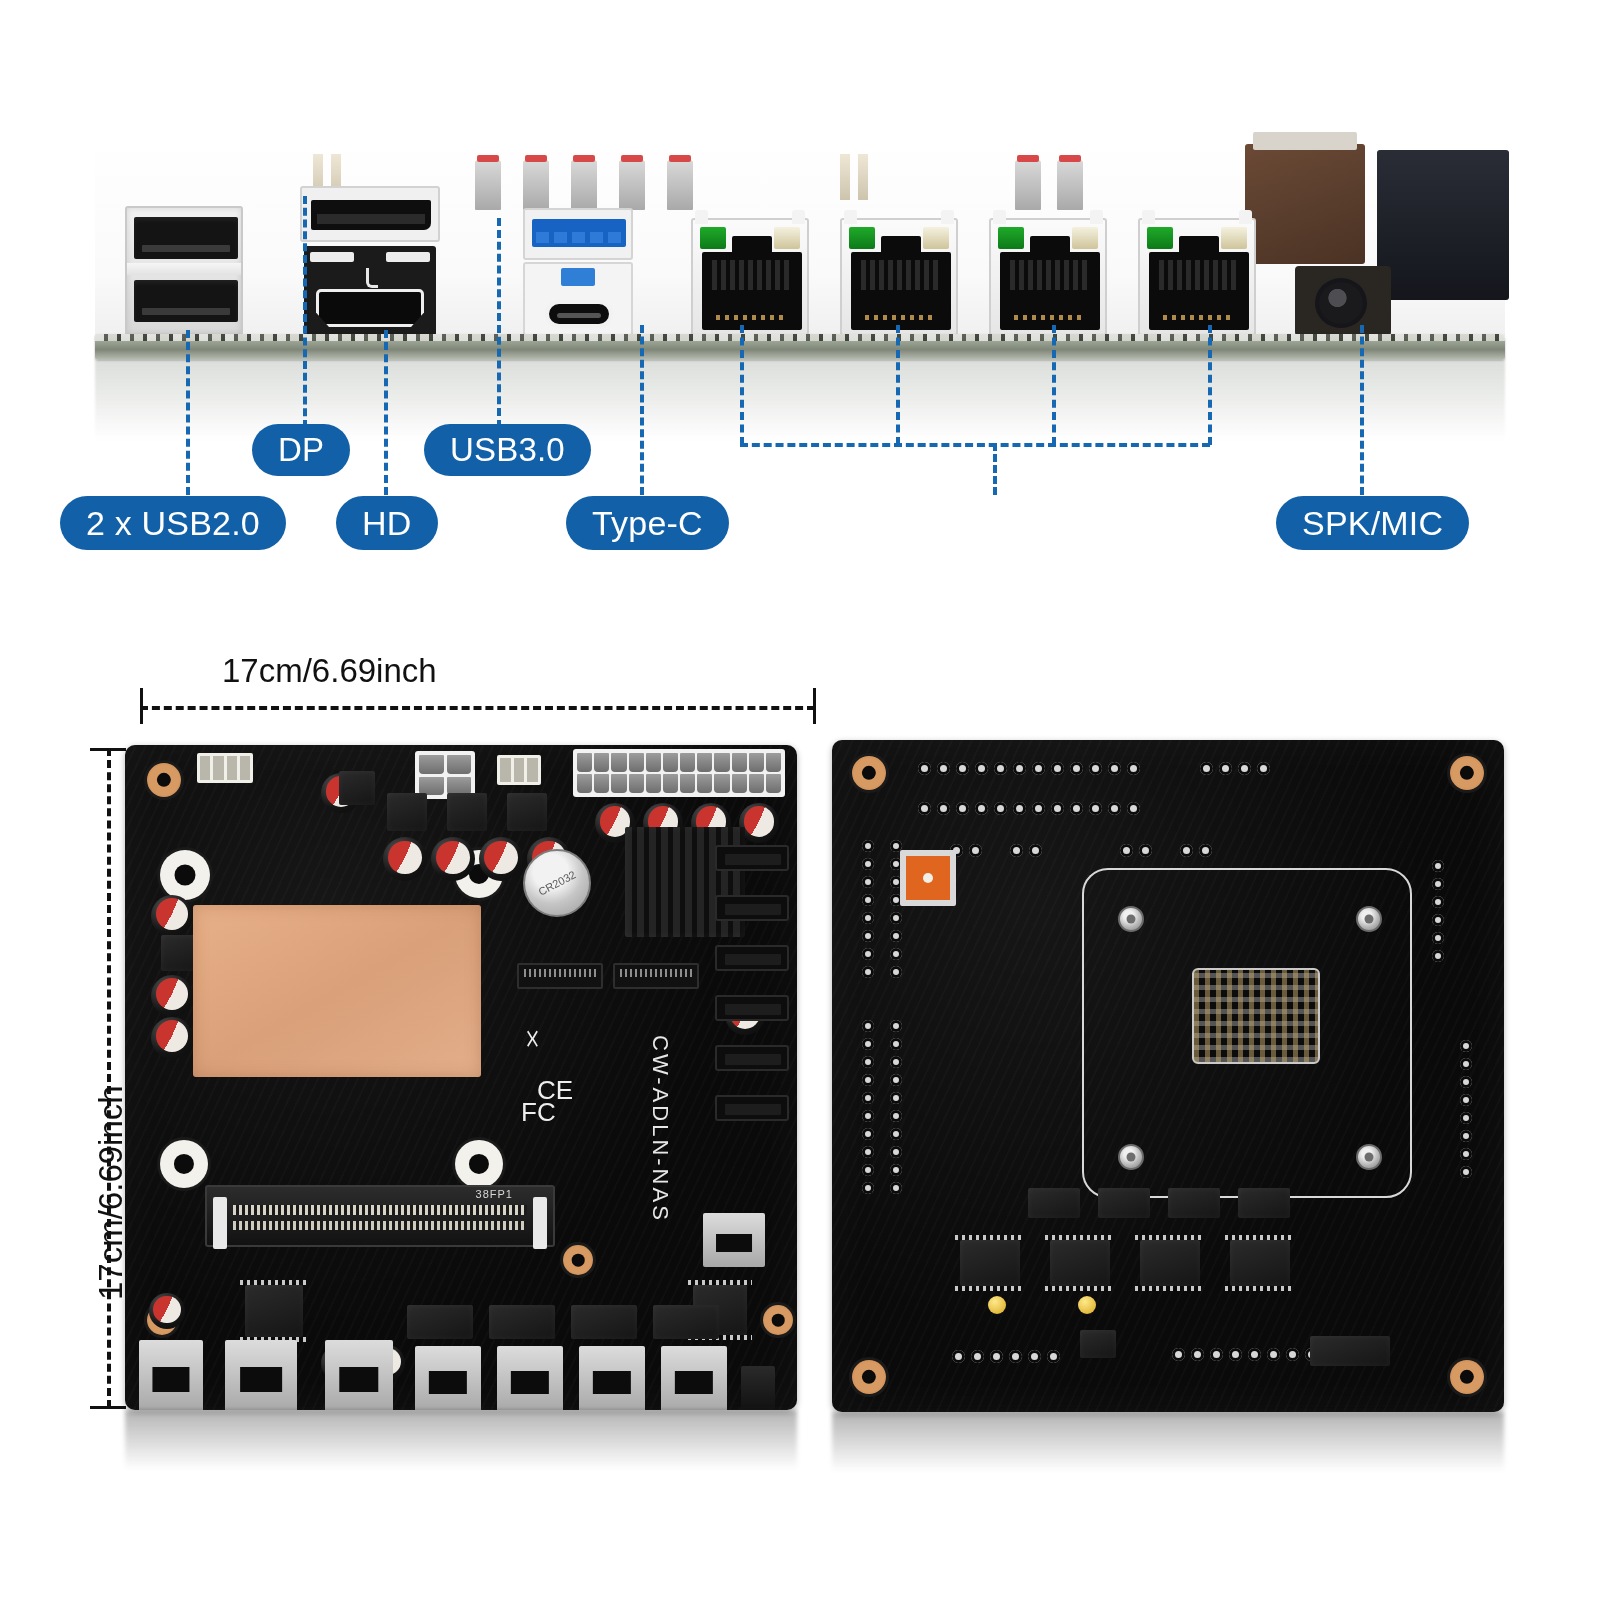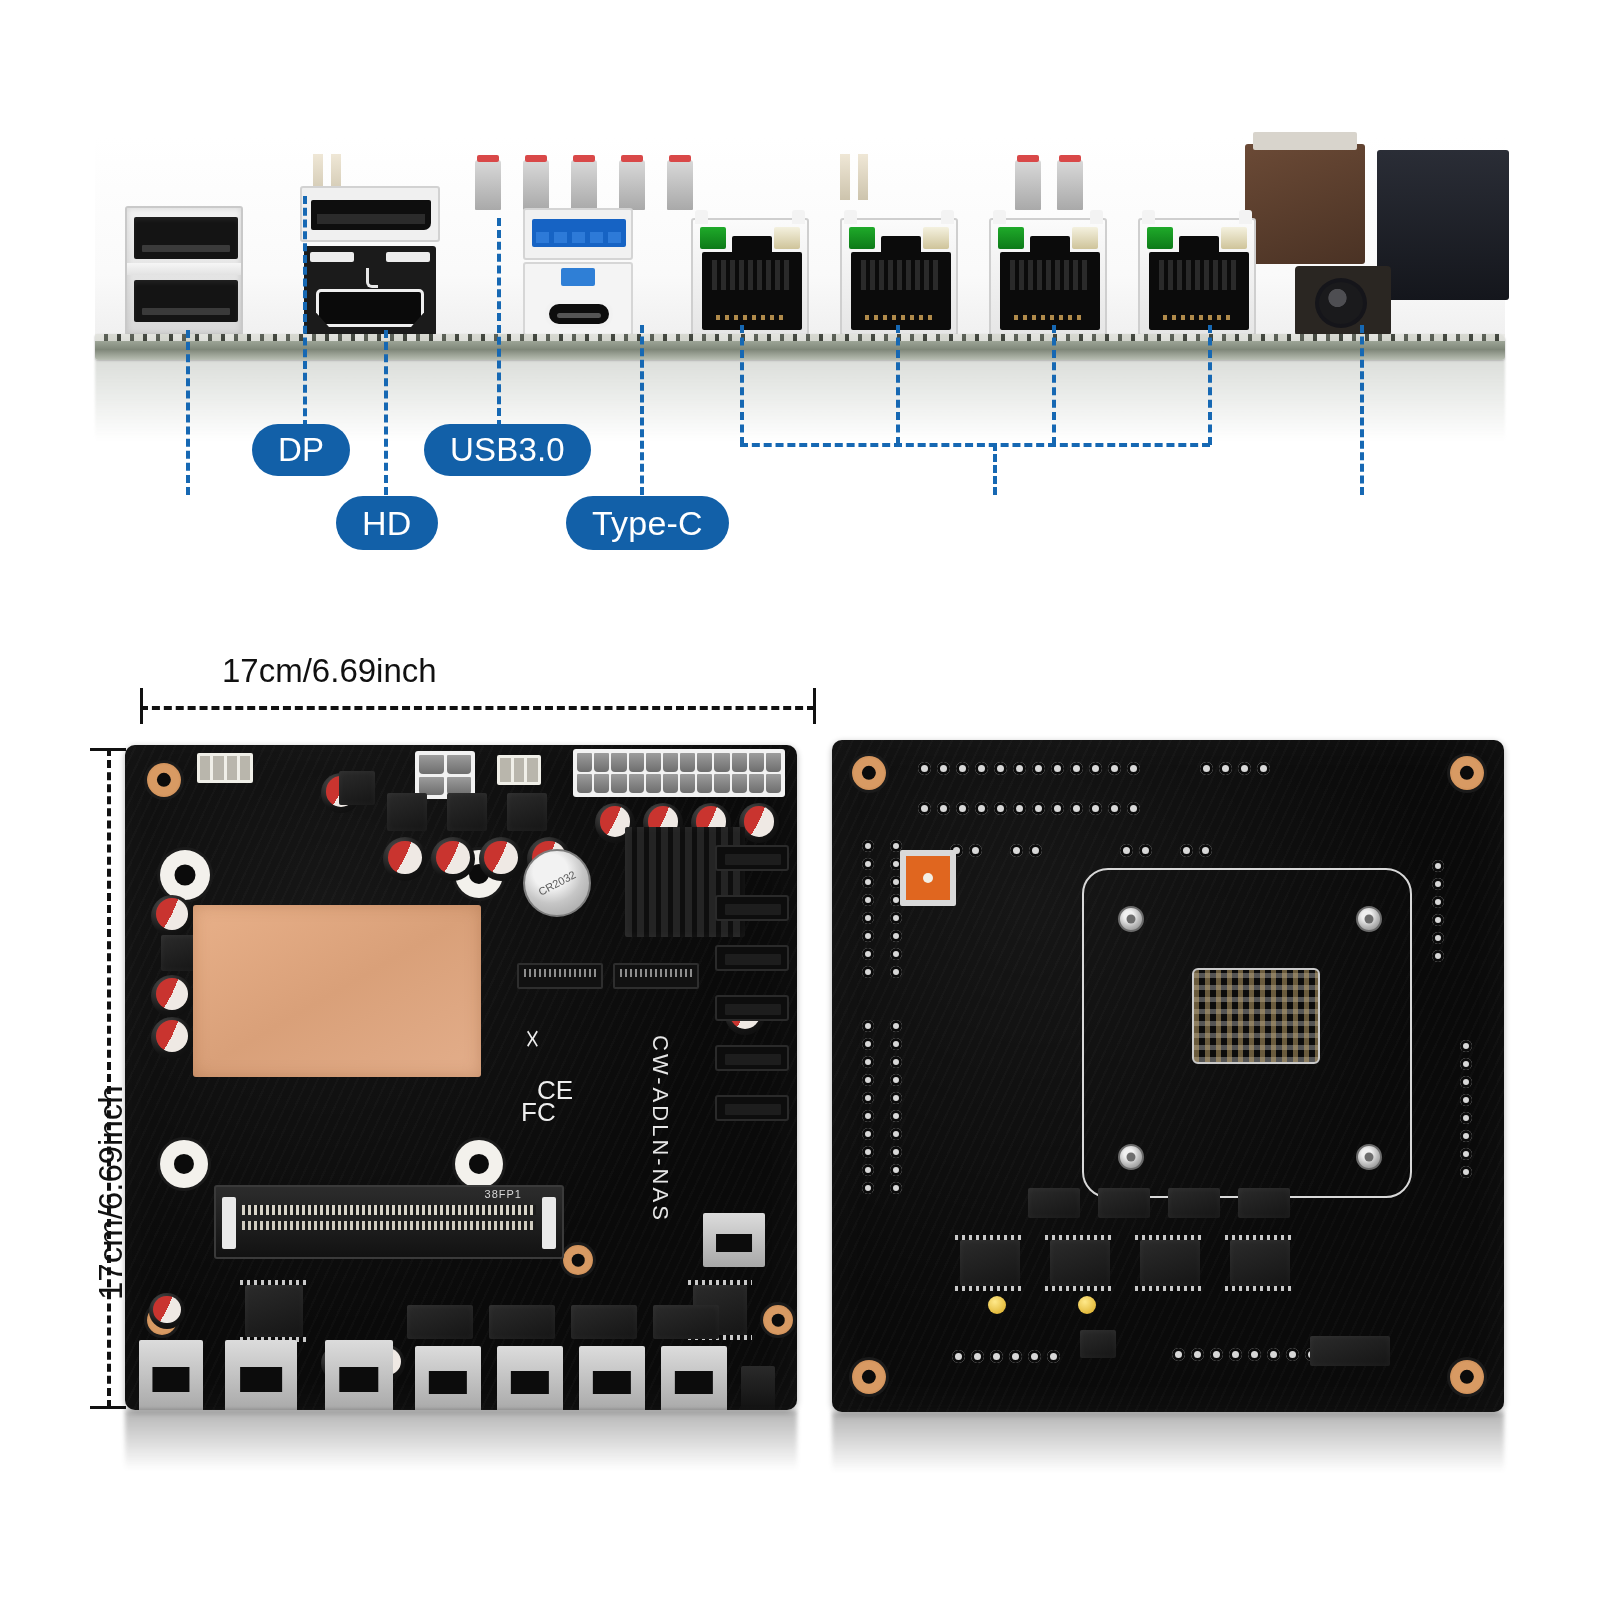--- a/index.html
+++ b/index.html
@@ -332,22 +332,24 @@
   <div class="leader" style="left:1052px; top:325px; height:120px;"></div>
   <div class="leader" style="left:1208px; top:325px; height:120px;"></div>
   <div class="leader-h" style="left:740px; top:443px; width:470px;"></div>
   <div class="leader" style="left:993px; top:443px; height:52px;"></div>
 
   <div class="leader" style="left:1360px; top:325px; height:170px;"></div>
 
   <div class="pill sm" style="left:252px; top:424px;">DP</div>
   <div class="pill sm" style="left:424px; top:424px;">USB3.0</div>
 
+  <div class="pill" style="left:60px; top:496px;">2 x USB2.0</div>
   <div class="pill" style="left:336px; top:496px;">HD</div>
   <div class="pill" style="left:566px; top:496px;">Type-C</div>
+  <div class="pill" style="left:1276px; top:496px;">SPK/MIC</div>
 
   <div class="dimtext" style="left:222px; top:652px;">17cm/6.69inch</div>
   <div class="dimline-h" style="left:140px; top:706px; width:675px;"></div>
   <div class="dimcap-v" style="left:140px; top:688px; height:36px;"></div>
   <div class="dimcap-v" style="left:813px; top:688px; height:36px;"></div>
 
   <div class="dimtext vert" style="left:92px; top:1300px;">17cm/6.69inch</div>
   <div class="dimline-v" style="left:107px; top:748px; height:660px;"></div>
   <div class="dimcap-h" style="left:90px; top:748px; width:36px;"></div>
   <div class="dimcap-h" style="left:90px; top:1406px; width:36px;"></div>
@@ -446,21 +448,21 @@
 
     <div class="m2slot" style="left:392px; top:218px; width:86px; height:26px;"></div>
     <div class="m2slot" style="left:488px; top:218px; width:86px; height:26px;"></div>
 
     <div class="silkmark" style="left:400px; top:278px; font-size:28px;">☓</div>
     <div class="silkmark" style="left:412px; top:330px;">CE</div>
     <div class="silkmark" style="left:396px; top:352px;">FC</div>
 
     <div class="silktext" style="left:548px; top:290px; transform:rotate(90deg);">CW-ADLN-NAS</div>
 
-    <div class="dimm" style="left:89px; top:440px; width:350px; height:74px;">
+    <div class="dimm" style="left:80px; top:440px; width:350px; height:62px;">
       <div class="silk">38FP1</div>
       <div class="goldrow"></div>
         <div class="goldrow2"></div>
       <div class="lever" style="left:6px;"></div>
       <div class="lever" style="right:6px;"></div>
     </div>
 
     <div class="ioport-bottom" style="left:578px; top:468px; width:62px; height:54px; position:absolute;">
       <div class="tongue"></div>
     </div>

